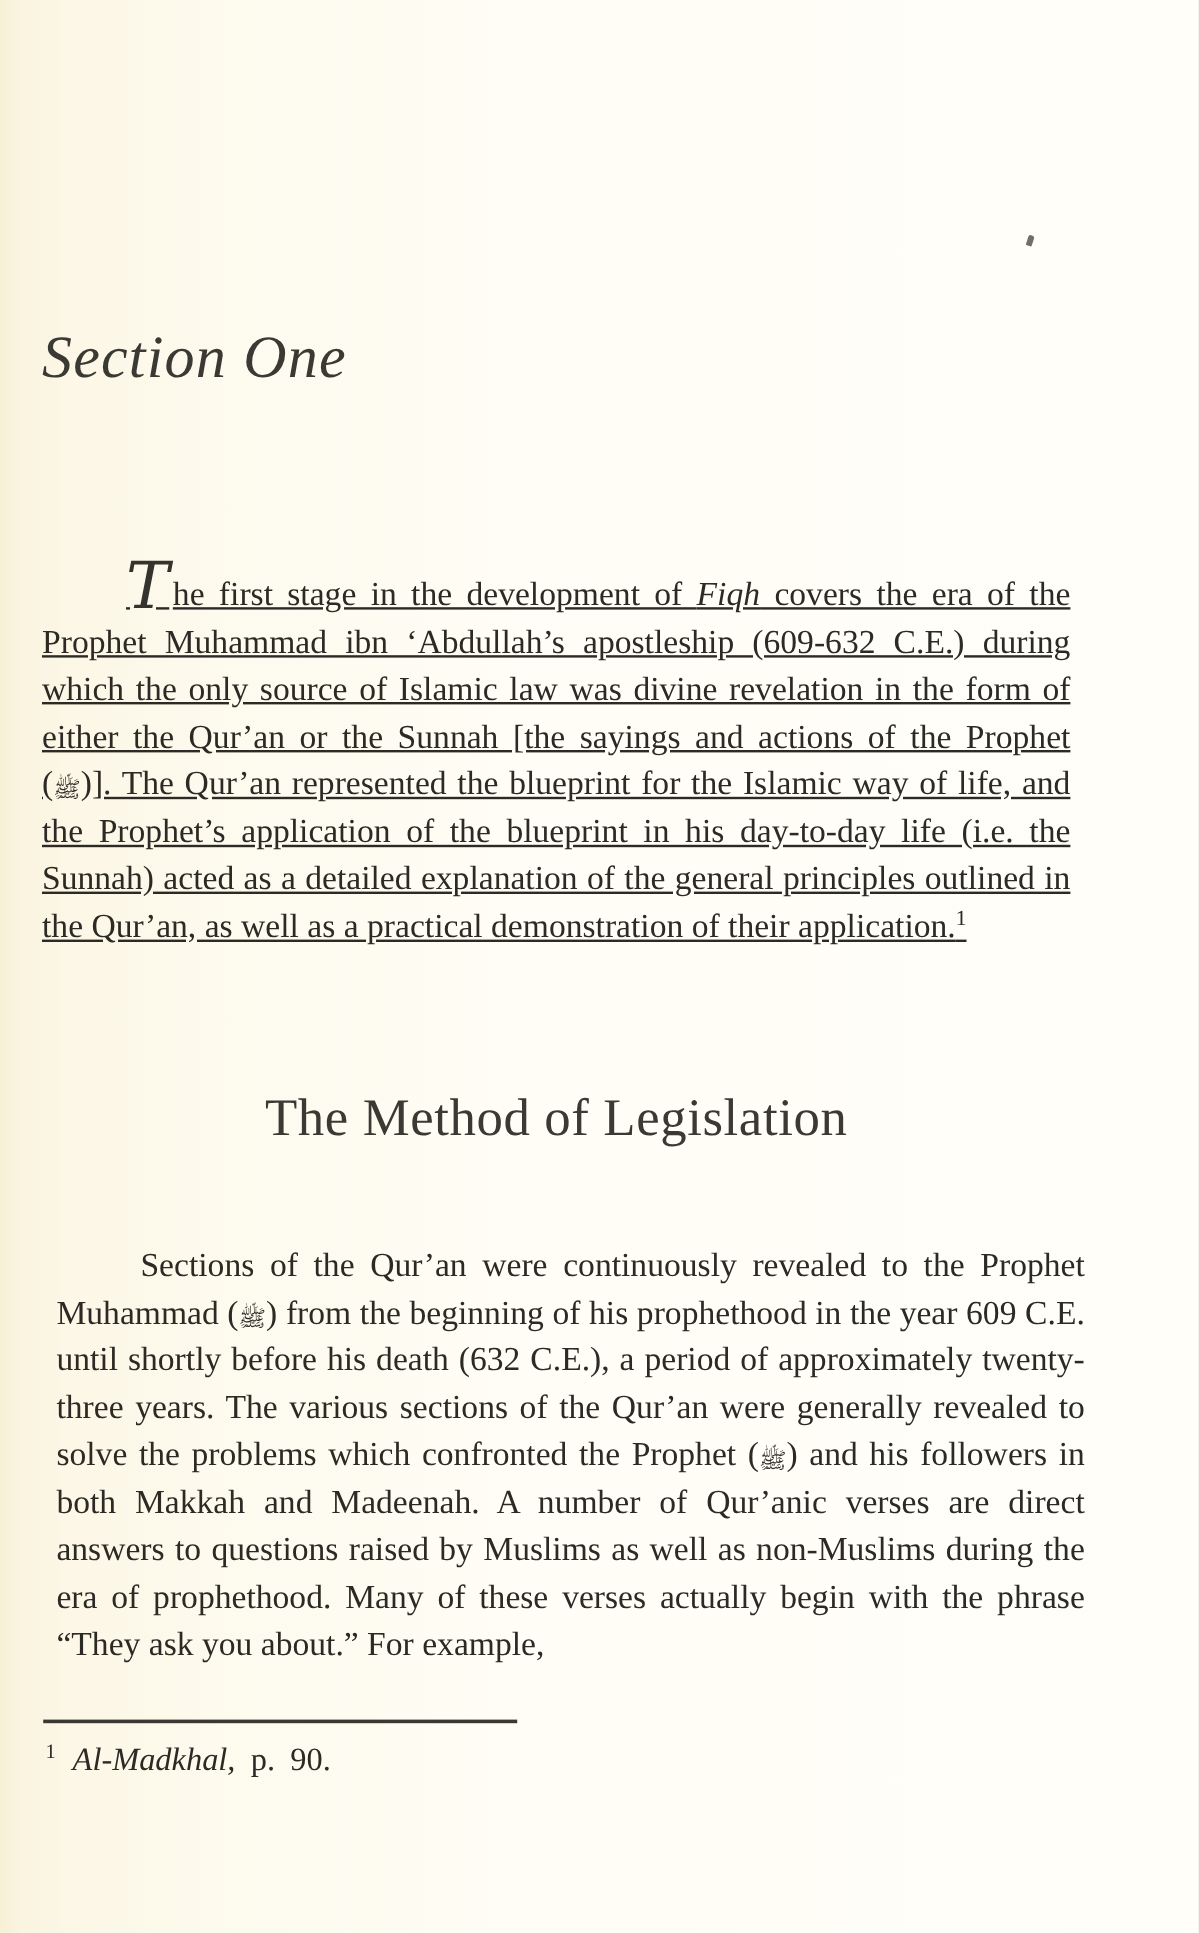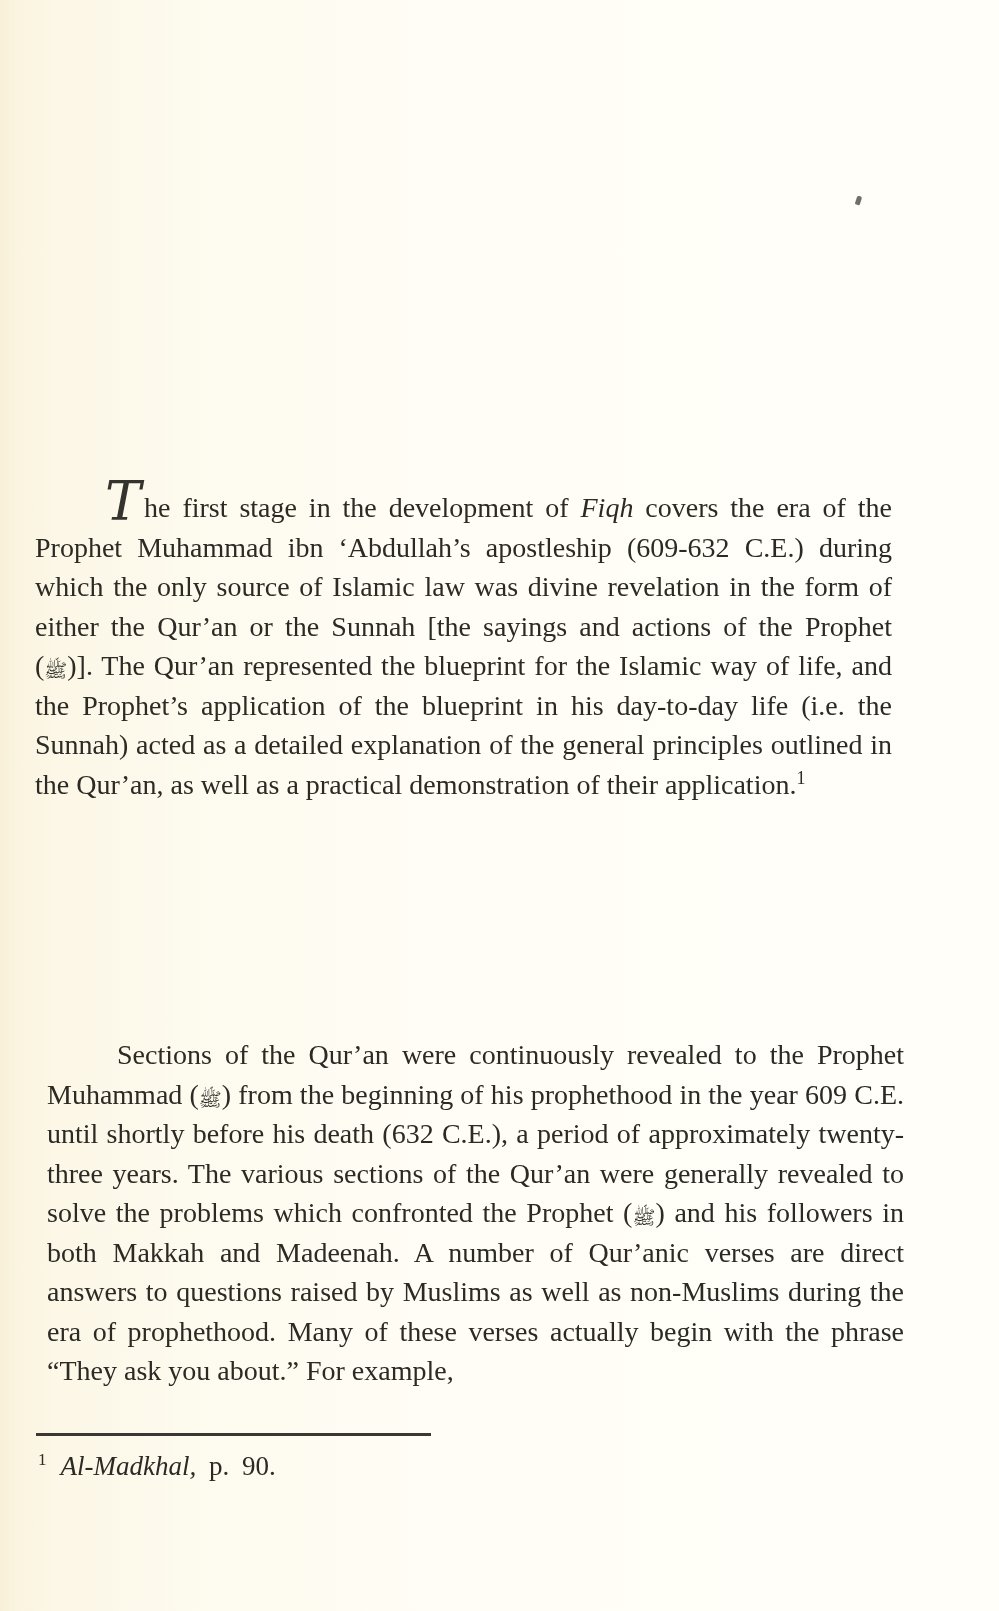--- a/index.html
+++ b/index.html
@@ -48,21 +48,21 @@
     position: absolute;
     left: 35px;
     width: 857px;
     margin: 0;
     font-size: 28px;
     line-height: 39.5px;
     text-align: justify;
     text-indent: 70px;
     color: #2c2a24;
   }
-  .para-1 { top: 488px; }
+  .para-1 { top: 476px; text-decoration: underline; }
   .para-2 { top: 1035px; margin-left: 12px; }
   .dropcap-initial {
     font-family: "DejaVu Serif", serif;
     font-style: italic;
     font-size: 54px;
     line-height: 0;
     position: relative;
     top: 3px;
     margin-right: 3px;
     color: #35332d;
@@ -129,24 +129,26 @@
     opacity: 0.85;
   }
 </style>
 </head>
 <body>
 
 <div class="page">
 
   <div class="scan-speck"></div>
 
+  <h2 class="section-label">Section One</h2>
 
 
   <p class="body-para para-1"><span class="dropcap-initial">T</span><span>he first stage in the development of </span><span class="italic">Fiqh</span><span> covers the era of the Prophet Muhammad ibn ‘Abdullah’s apostleship (609-632 C.E.) during which the only source of Islamic law was divine revelation in the form of either the Qur’an or the Sunnah [the sayings and actions of the Prophet (</span><span class="honorific">ﷺ</span><span>)]. The Qur’an represented the blueprint for the Islamic way of life, and the Prophet’s application of the blueprint in his day-to-day life (i.e. the Sunnah) acted as a detailed explanation of the general principles outlined in the Qur’an, as well as a practical demonstration of their application.</span><sup class="footnote-ref">1</sup></p>
 
+  <h2 class="subheading">The Method of Legislation</h2>
 
   <p class="body-para para-2"><span>Sections of the Qur’an were continuously revealed to the Prophet Muhammad (</span><span class="honorific">ﷺ</span><span>) from the beginning of his prophethood in the year 609 C.E. until shortly before his death (632 C.E.), a period of approximately twenty-three years. The various sections of the Qur’an were generally revealed to solve the problems which confronted the Prophet (</span><span class="honorific">ﷺ</span><span>) and his followers in both Makkah and Madeenah. A number of Qur’anic verses are direct answers to questions raised by Muslims as well as non-Muslims during the era of prophethood. Many of these verses actually begin with the phrase “They ask you about.” For example,</span></p>
 
   <div class="footnote-rule"></div>
 
   <p class="footnote"><sup class="footnote-marker">1</sup><span class="italic">Al-Madkhal,</span><span> p. 90.</span></p>
 
 </div>
 
 </body></html>

